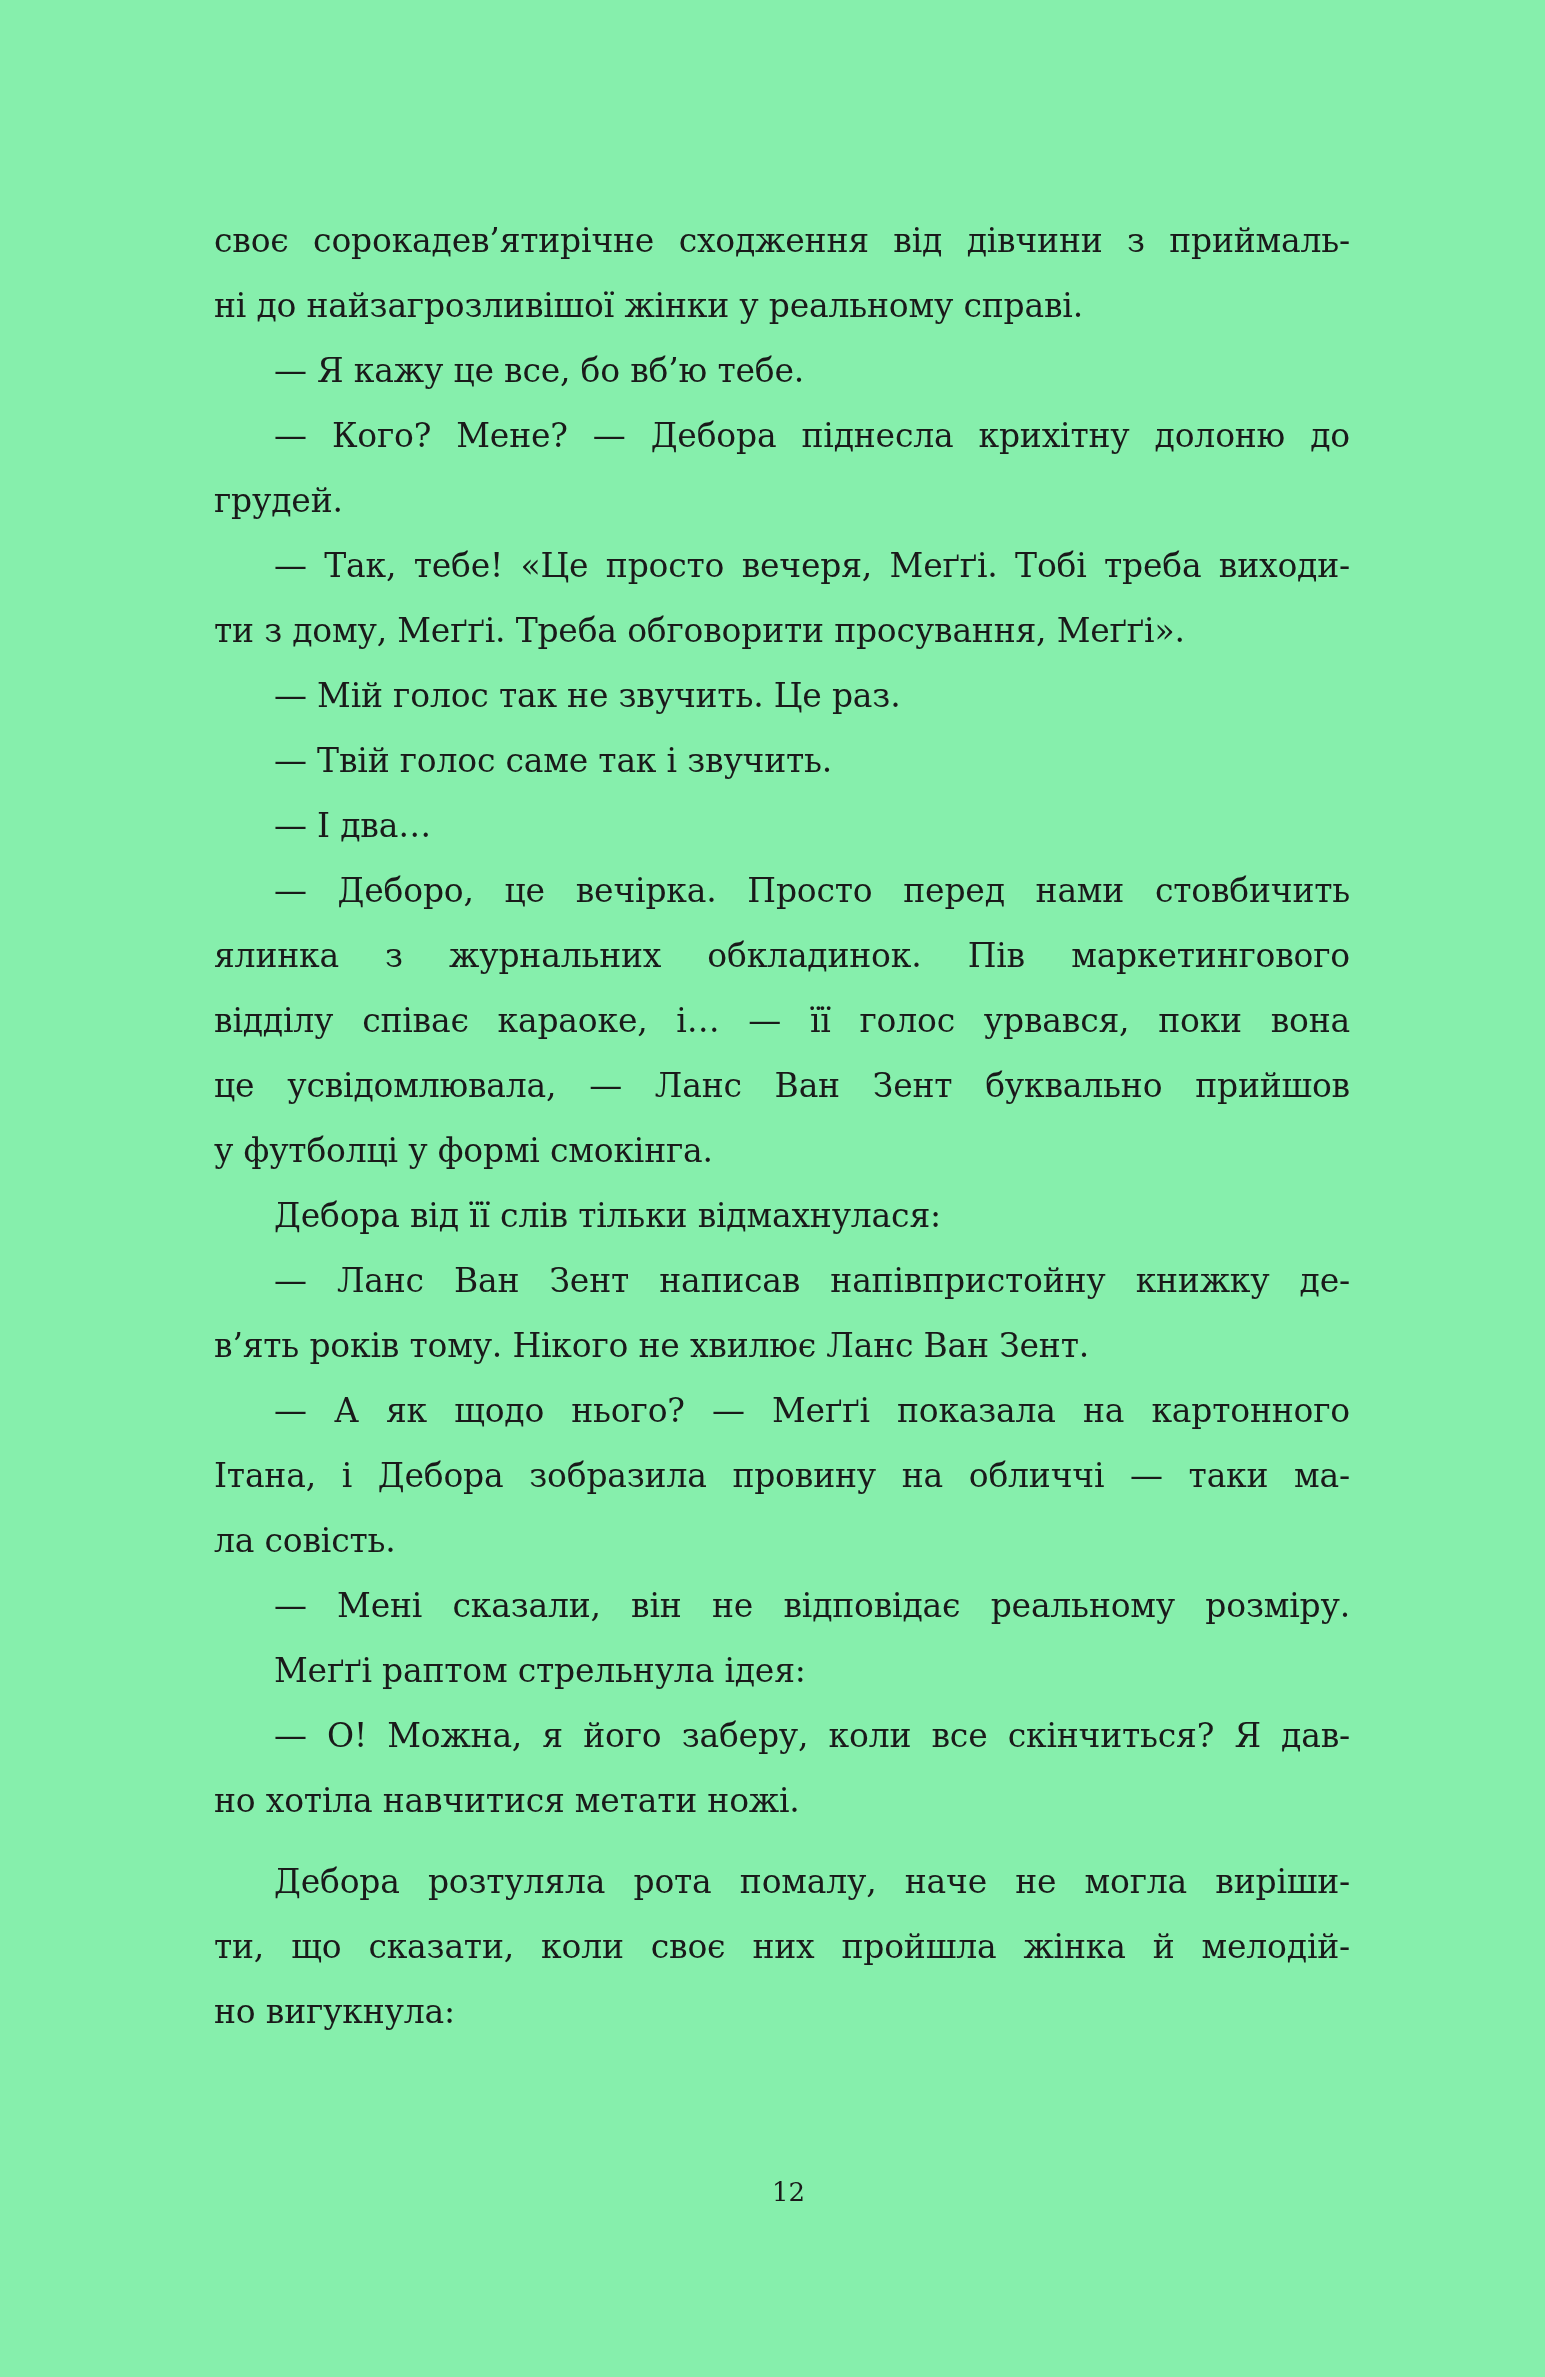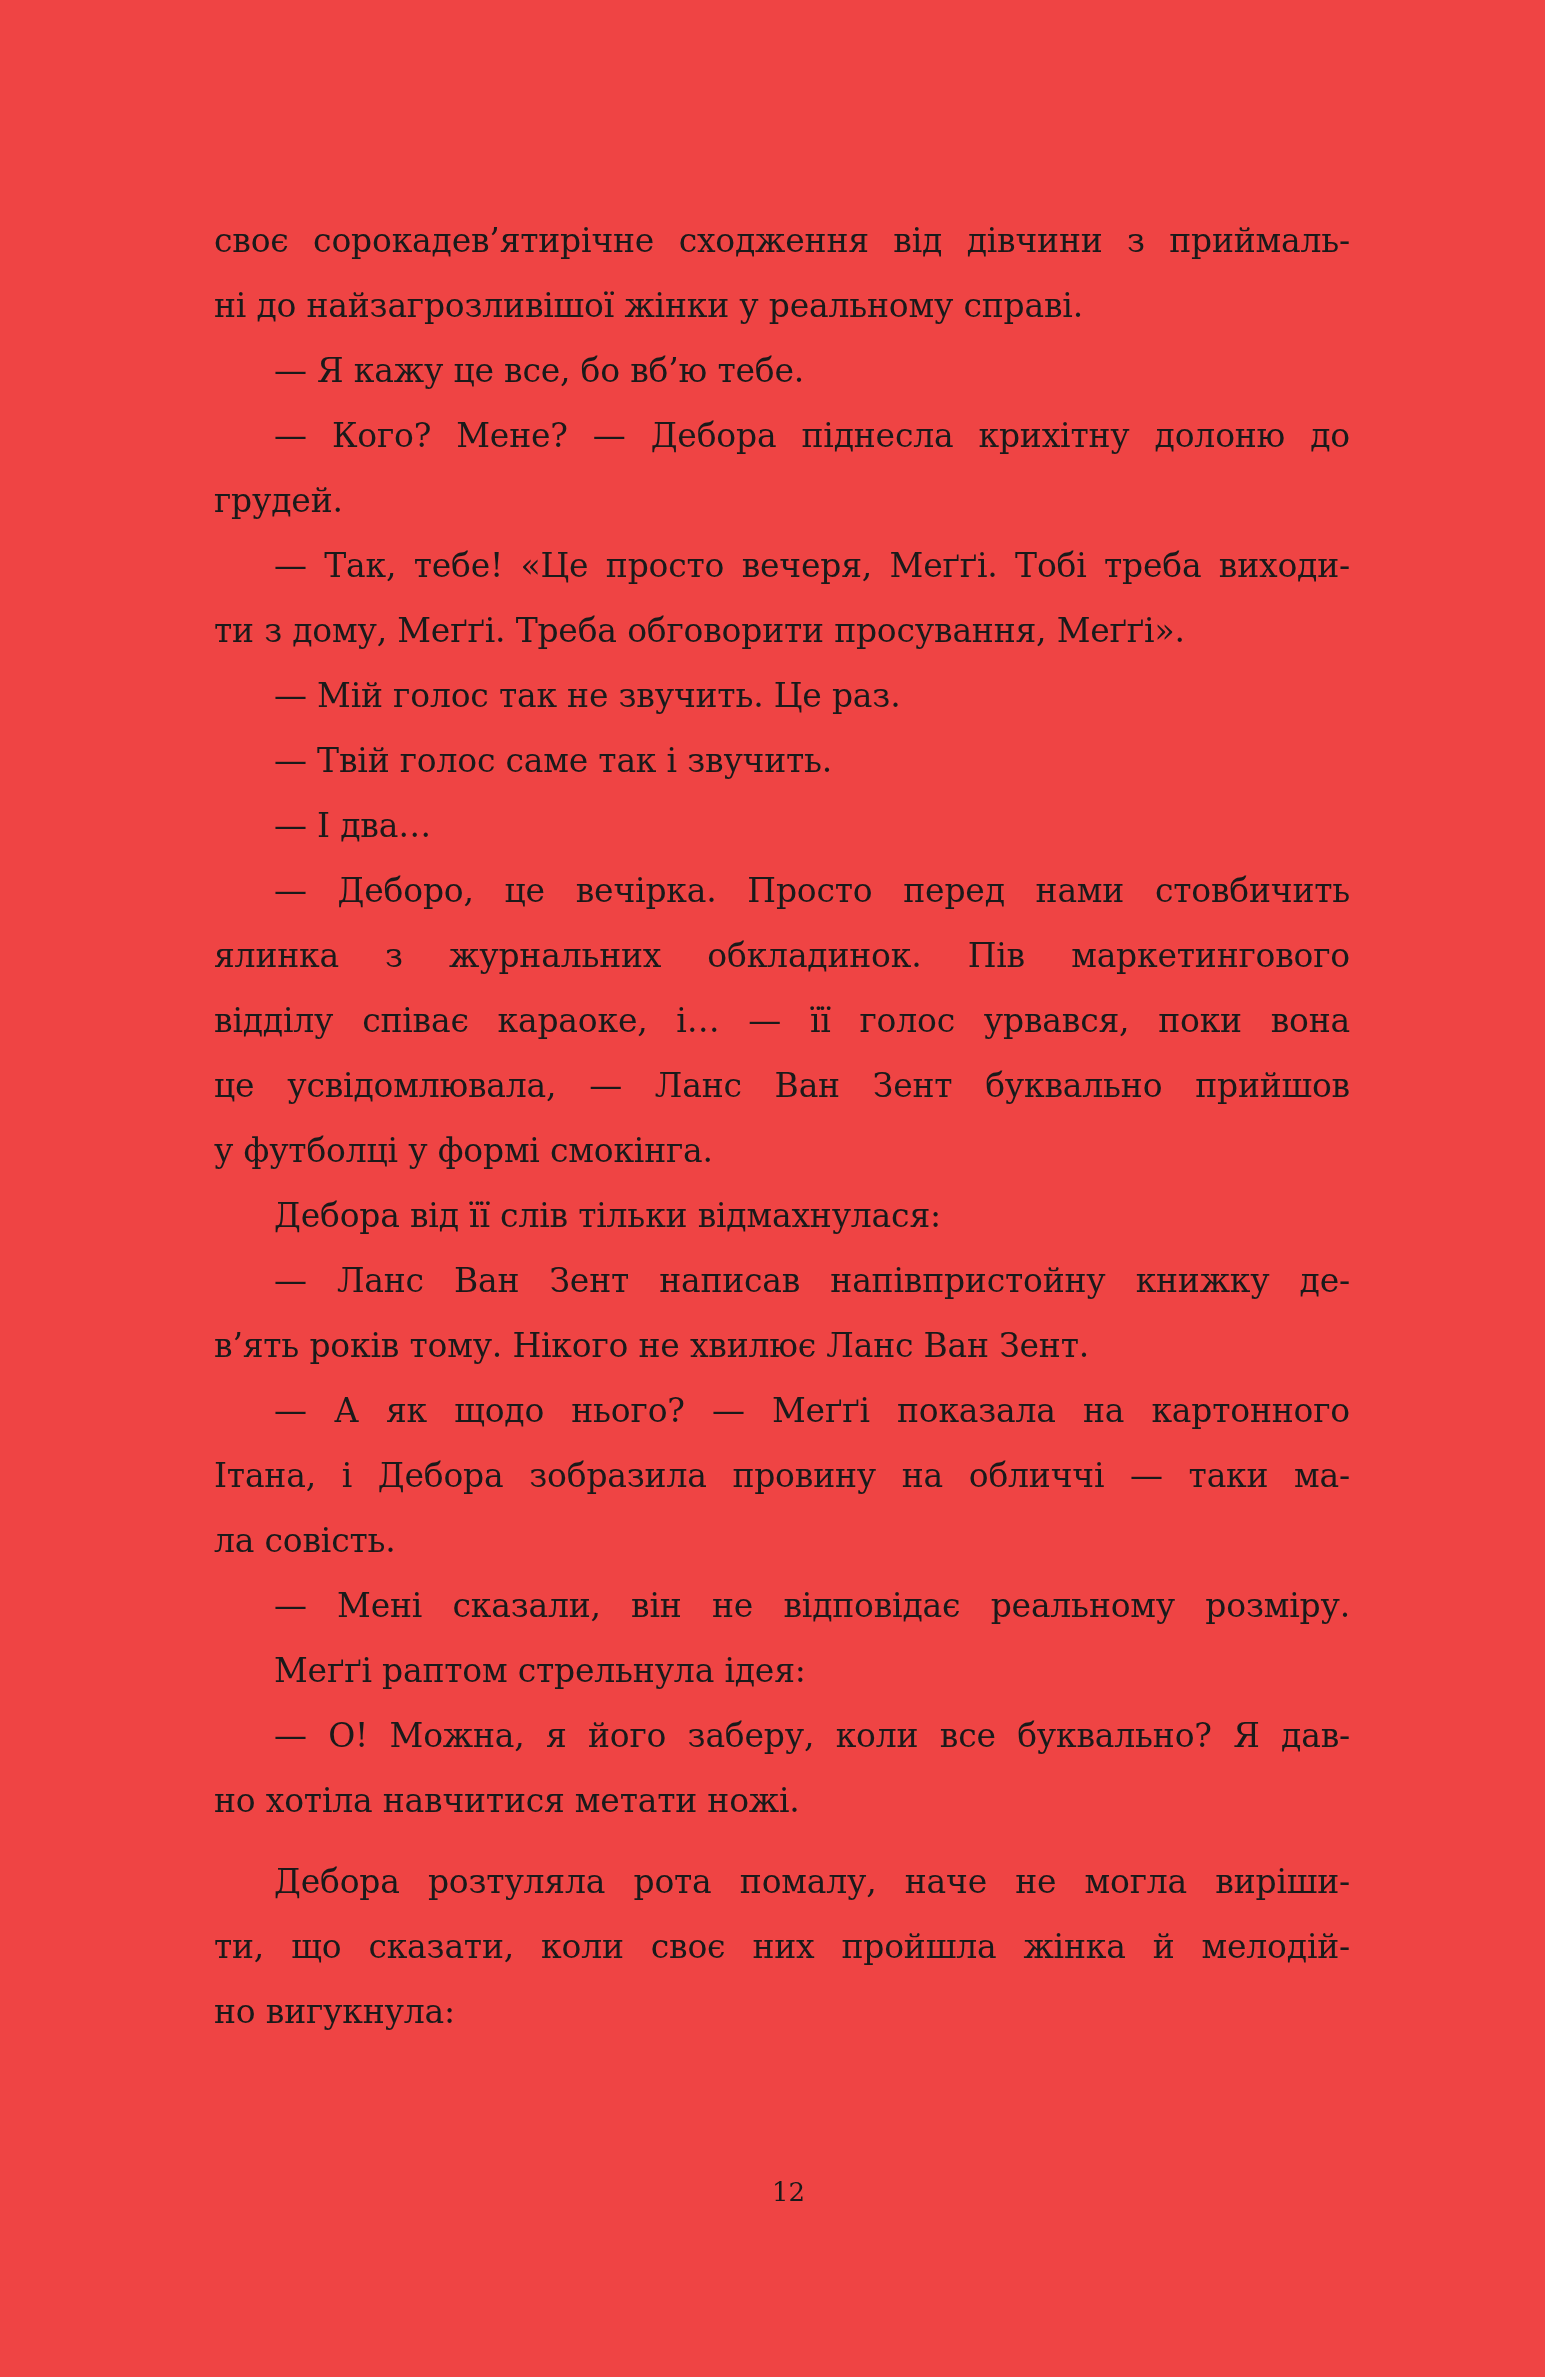--- a/index.html
+++ b/index.html
@@ -14,21 +14,21 @@
       overflow: hidden;
       color: #1a1a1a;
       font-family: "DejaVu Serif", "Liberation Serif", serif;
     }
     .page {
       position: absolute;
       left: 0;
       top: 0;
       width: 1545px;
       height: 2377px;
-      background: #ef4444;
+      background: #86efac;
     }
     .text-block {
       position: absolute;
       left: 214px;
       top: 208px;
       width: 1136px;
     }
     .line {
       position: relative;
       height: 65px;
@@ -85,21 +85,21 @@
     <div class="line justify">це усвідомлювала, — Ланс Ван Зент буквально прийшов</div>
     <div class="line">у футболці у формі смокінга.</div>
     <div class="line indent">Дебора від її слів тільки відмахнулася:</div>
     <div class="line indent justify">— Ланс Ван Зент написав напівпристойну книжку де-</div>
     <div class="line">в’ять років тому. Нікого не хвилює Ланс Ван Зент.</div>
     <div class="line indent justify">— А як щодо нього? — Меґґі показала на картонного</div>
     <div class="line justify">Ітана, і Дебора зобразила провину на обличчі — таки ма-</div>
     <div class="line">ла совість.</div>
     <div class="line indent justify">— Мені сказали, він не відповідає реальному розміру.</div>
     <div class="line indent">Меґґі раптом стрельнула ідея:</div>
-    <div class="line indent justify">— О! Можна, я його заберу, коли все буквально? Я дав-</div>
+    <div class="line indent justify">— О! Можна, я його заберу, коли все скінчиться? Я дав-</div>
     <div class="line">но хотіла навчитися метати ножі.</div>
     <div class="line indent justify gap-before">Дебора розтуляла рота помалу, наче не могла виріши-</div>
     <div class="line justify">ти, що сказати, коли своє них пройшла жінка й мелодій-</div>
     <div class="line">но вигукнула:</div>
 
   </div>
 
   <div class="page-number">12</div>
 </div>
 

